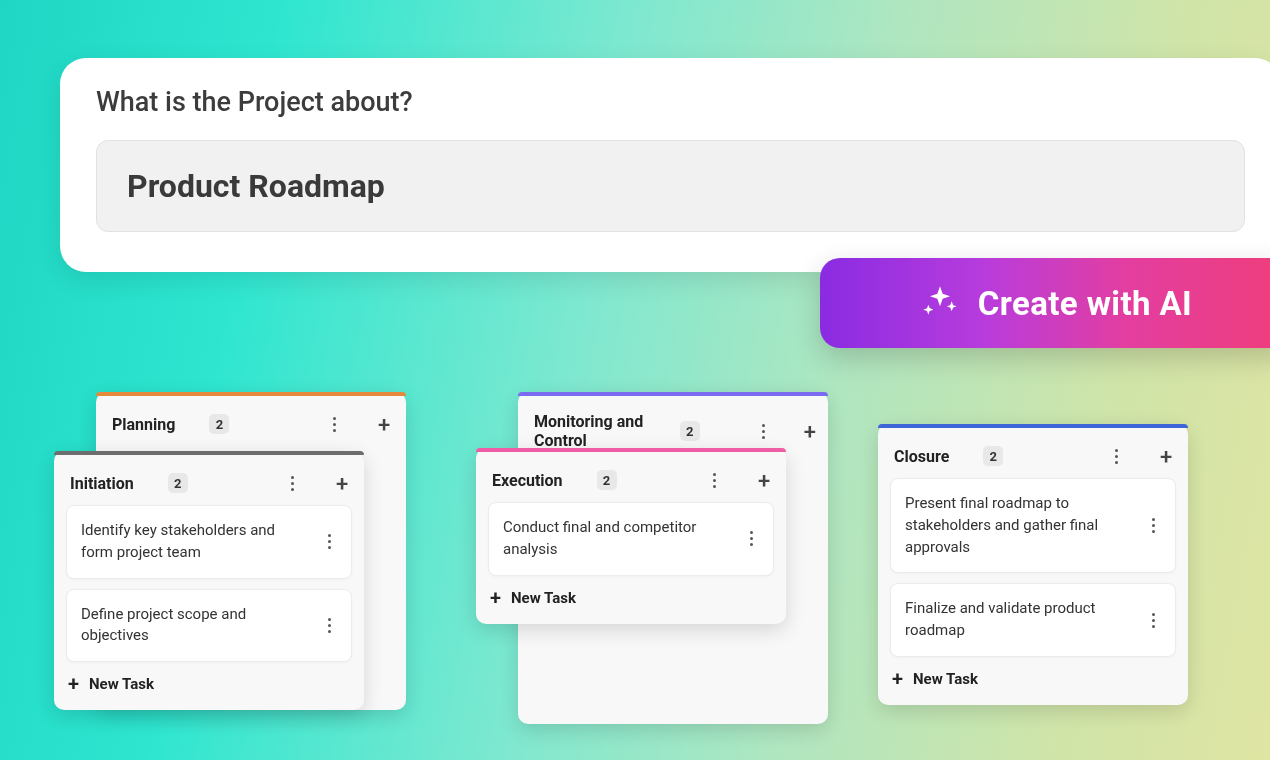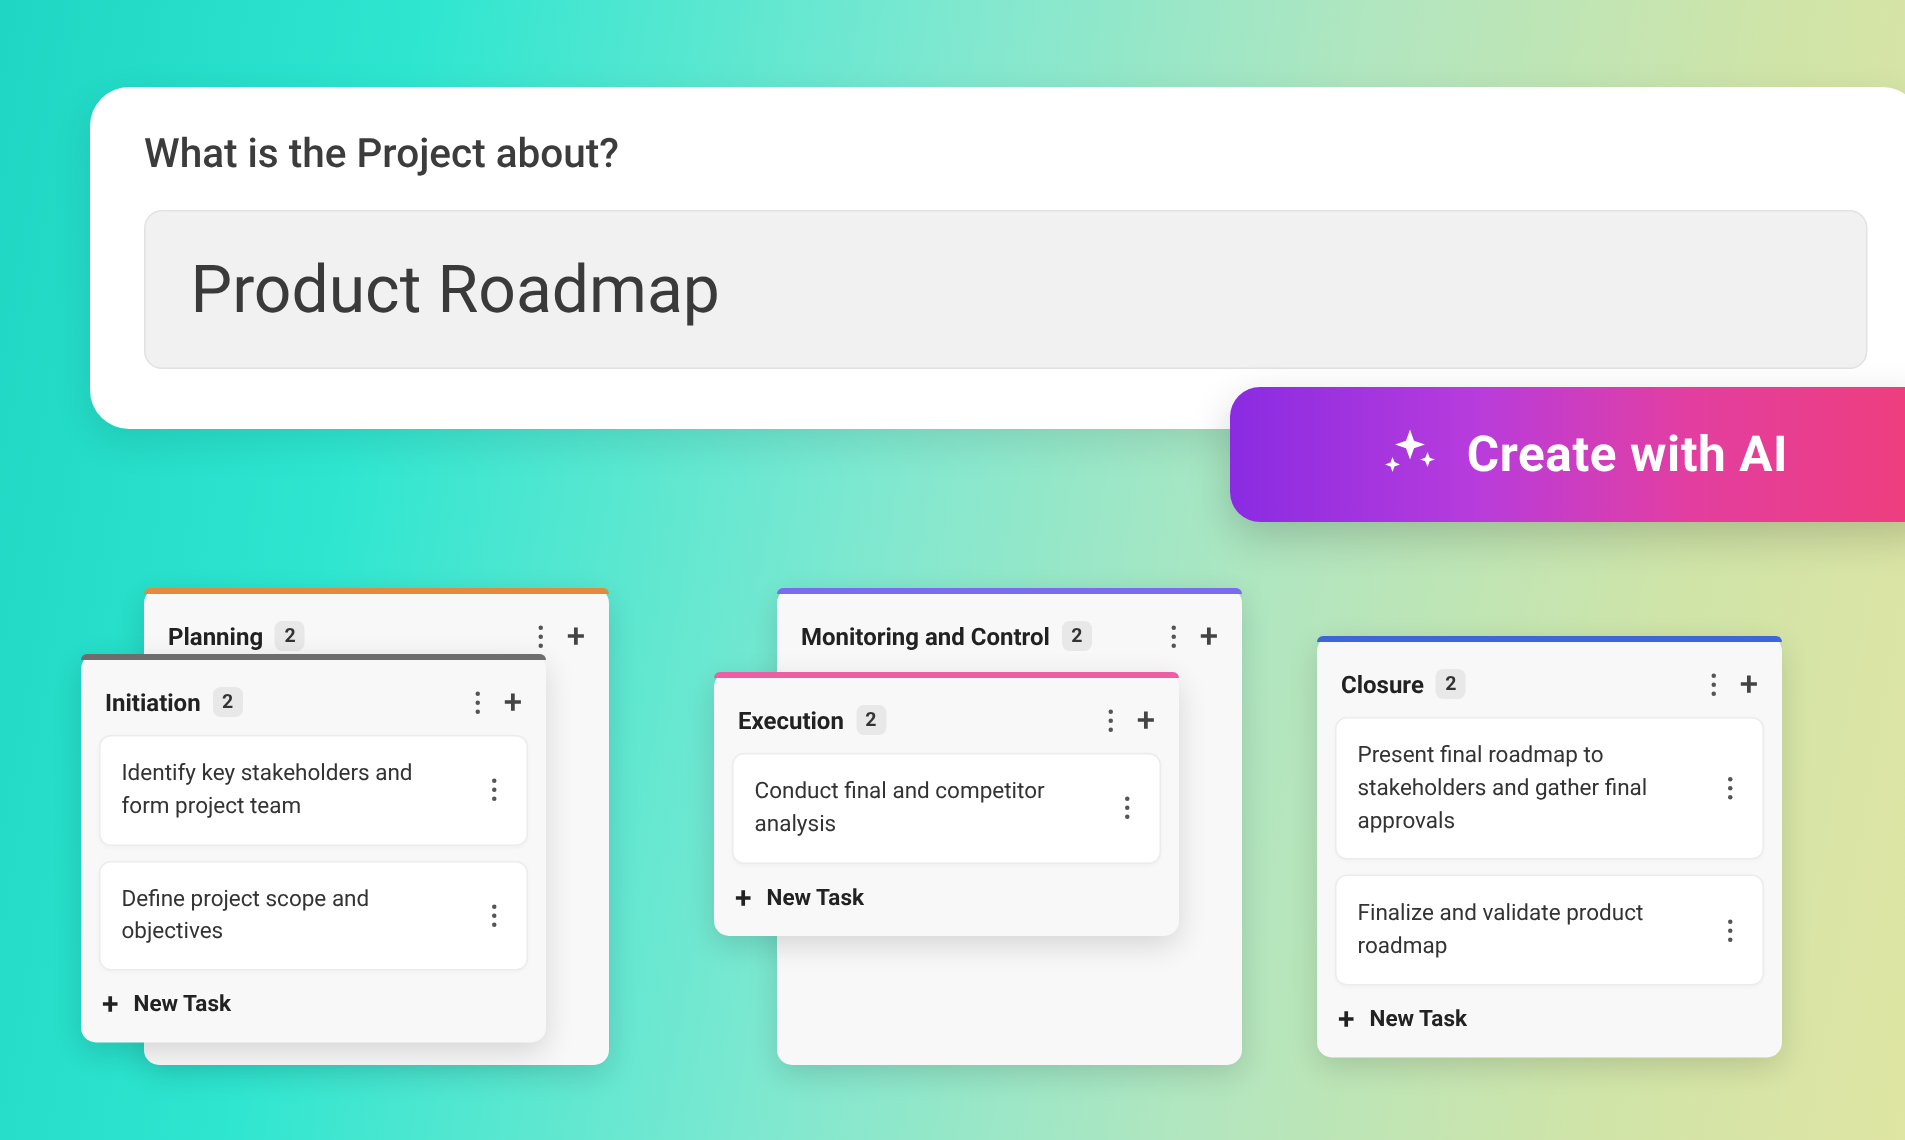--- a/index.html
+++ b/index.html
@@ -25,22 +25,22 @@
     font-weight: 500;
     color: #3c3c3c;
     margin-bottom: 22px;
   }
   .prompt-input {
     width: 100%;
     background: #f1f1f1;
     border: 1px solid #e2e2e2;
     border-radius: 12px;
     padding: 26px 30px;
-    font-size: 44px;
-    font-weight: 400;
+    font-size: 32px;
+    font-weight: 700;
     color: #3a3a3a;
   }
 
   
   .ai-button {
     position: absolute;
     top: 258px; left: 820px;
     width: 472px; height: 90px;
     border-radius: 20px;
     display: flex; align-items: center; justify-content: center;
@@ -63,20 +63,21 @@
     padding-bottom: 14px;
   }
   .column .accent {
     height: 4px;
     border-radius: 10px 10px 0 0;
     margin-bottom: 6px;
   }
   .col-head {
     display: flex; align-items: center;
     padding: 10px 10px 10px 16px;
+    gap: 26px;
   }
   .col-title { font-size: 16px; font-weight: 700; color: #222; }
   .count-badge {
     display: inline-flex; align-items:center; justify-content:center;
     min-width: 20px; height: 20px;
     background: #e8e8e9; color:#333;
     font-size: 13px; font-weight:700;
     border-radius: 5px;
     margin-left: 8px; padding: 0 5px;
   }
@@ -172,21 +173,21 @@
       </div>
   </div>
   <div class="peek-card" style="top:145px;">
     <div class="vdots">
         <span></span>
         <span></span>
         <span></span>
       </div>
   </div>
 
-  <div class="column" style="position:absolute; top:44px; left:-42px;">
+  <div class="column" style="position:absolute; top:59px; left:-42px;">
     <div class="accent ac-gray"></div>
     <div class="col-head">
       <span class="col-title">Initiation</span>
       <span class="count-badge">2</span>
       <span class="spacer"></span>
       <div class="icon-btn">
           <div class="vdots">
             <span></span>
             <span></span>
             <span></span>

